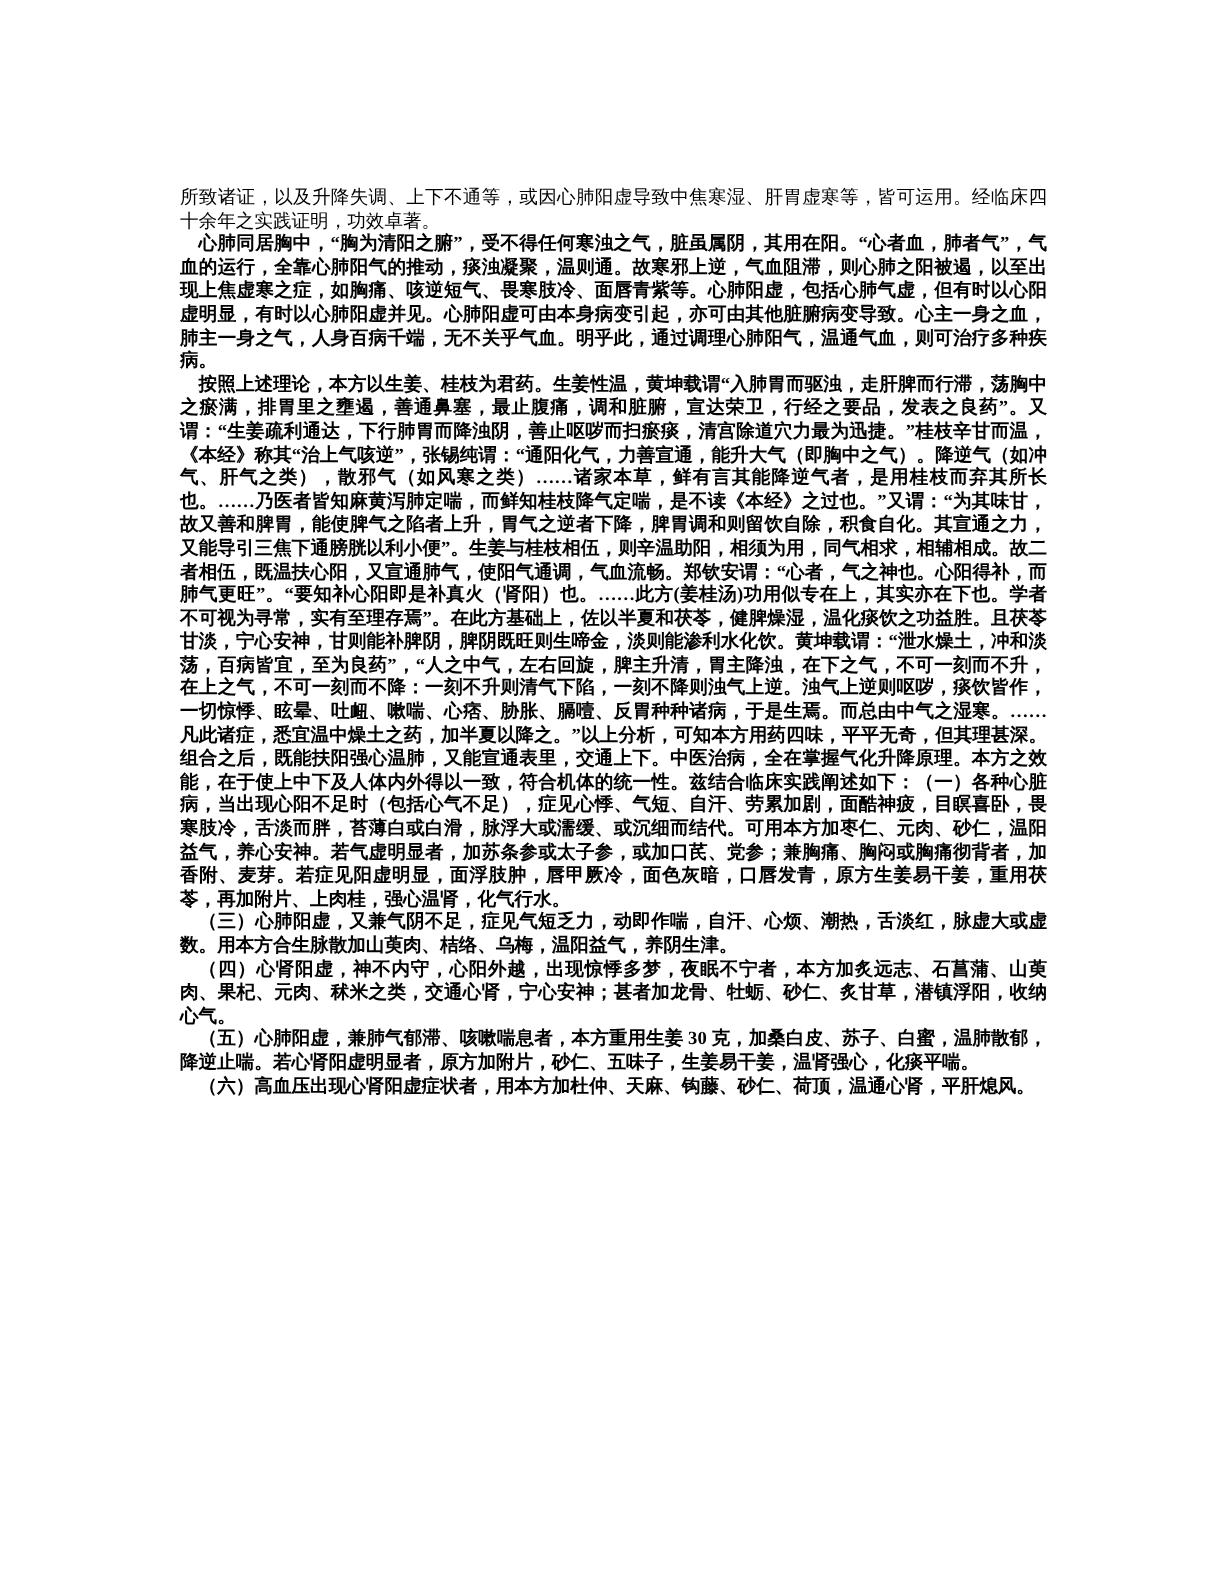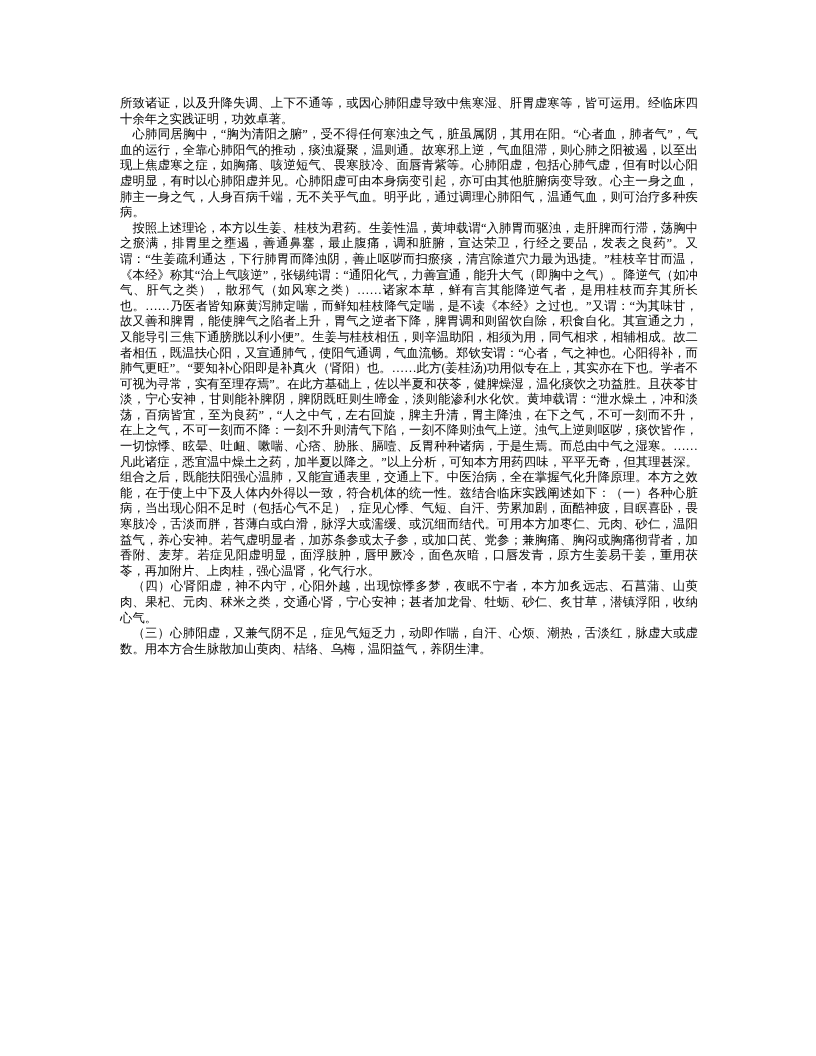--- a/index.html
+++ b/index.html
@@ -10,38 +10,42 @@
   .page {
     position: relative;
     width: 816px;
     height: 744px;
     background: #ffffff;
     box-sizing: border-box;
     padding: 96px 118px 0 120px;
     overflow: hidden;
     font-family: "Liberation Serif", "DejaVu Serif", serif;
     color: #000000;
+    margin-top: 28px;
   }
   .doc-body p {
     margin: 0;
     font-size: 12.4px;
     line-height: 15.6px;
     text-align: justify;
     text-justify: inter-ideograph;
     word-break: break-all;
     color: #000000;
   }
   .doc-body p.indent {
     text-indent: 1em;
+    font-weight: bold;
   }
 </style>
 </head>
 <body>
 
 <div class="page">
   <div class="doc-body">
     <p>所致诸证，以及升降失调、上下不通等，或因心肺阳虚导致中焦寒湿、肝胃虚寒等，皆可运用。经临床四十余年之实践证明，功效卓著。</p>
     <p class="indent">心肺同居胸中，“胸为清阳之腑”，受不得任何寒浊之气，脏虽属阴，其用在阳。“心者血，肺者气”，气血的运行，全靠心肺阳气的推动，痰浊凝聚，温则通。故寒邪上逆，气血阻滞，则心肺之阳被遏，以至出现上焦虚寒之症，如胸痛、咳逆短气、畏寒肢冷、面唇青紫等。心肺阳虚，包括心肺气虚，但有时以心阳虚明显，有时以心肺阳虚并见。心肺阳虚可由本身病变引起，亦可由其他脏腑病变导致。心主一身之血，肺主一身之气，人身百病千端，无不关乎气血。明乎此，通过调理心肺阳气，温通气血，则可治疗多种疾病。</p>
     <p class="indent">按照上述理论，本方以生姜、桂枝为君药。生姜性温，黄坤载谓“入肺胃而驱浊，走肝脾而行滞，荡胸中之瘀满，排胃里之壅遏，善通鼻塞，最止腹痛，调和脏腑，宣达荣卫，行经之要品，发表之良药”。又谓：“生姜疏利通达，下行肺胃而降浊阴，善止呕哕而扫瘀痰，清宫除道穴力最为迅捷。”桂枝辛甘而温，《本经》称其“治上气咳逆”，张锡纯谓：“通阳化气，力善宣通，能升大气（即胸中之气）。降逆气（如冲气、肝气之类），散邪气（如风寒之类）……诸家本草，鲜有言其能降逆气者，是用桂枝而弃其所长也。……乃医者皆知麻黄泻肺定喘，而鲜知桂枝降气定喘，是不读《本经》之过也。”又谓：“为其味甘，故又善和脾胃，能使脾气之陷者上升，胃气之逆者下降，脾胃调和则留饮自除，积食自化。其宣通之力，又能导引三焦下通膀胱以利小便”。生姜与桂枝相伍，则辛温助阳，相须为用，同气相求，相辅相成。故二者相伍，既温扶心阳，又宣通肺气，使阳气通调，气血流畅。郑钦安谓：“心者，气之神也。心阳得补，而肺气更旺”。“要知补心阳即是补真火（肾阳）也。……此方(姜桂汤)功用似专在上，其实亦在下也。学者不可视为寻常，实有至理存焉”。在此方基础上，佐以半夏和茯苓，健脾燥湿，温化痰饮之功益胜。且茯苓甘淡，宁心安神，甘则能补脾阴，脾阴既旺则生啼金，淡则能渗利水化饮。黄坤载谓：“泄水燥土，冲和淡荡，百病皆宜，至为良药”，“人之中气，左右回旋，脾主升清，胃主降浊，在下之气，不可一刻而不升，在上之气，不可一刻而不降：一刻不升则清气下陷，一刻不降则浊气上逆。浊气上逆则呕哕，痰饮皆作，一切惊悸、眩晕、吐衄、嗽喘、心痞、胁胀、膈噎、反胃种种诸病，于是生焉。而总由中气之湿寒。……凡此诸症，悉宜温中燥土之药，加半夏以降之。”以上分析，可知本方用药四味，平平无奇，但其理甚深。组合之后，既能扶阳强心温肺，又能宣通表里，交通上下。中医治病，全在掌握气化升降原理。本方之效能，在于使上中下及人体内外得以一致，符合机体的统一性。兹结合临床实践阐述如下：（一）各种心脏病，当出现心阳不足时（包括心气不足），症见心悸、气短、自汗、劳累加剧，面酷神疲，目瞑喜卧，畏寒肢冷，舌淡而胖，苔薄白或白滑，脉浮大或濡缓、或沉细而结代。可用本方加枣仁、元肉、砂仁，温阳益气，养心安神。若气虚明显者，加苏条参或太子参，或加口芪、党参；兼胸痛、胸闷或胸痛彻背者，加香附、麦芽。若症见阳虚明显，面浮肢肿，唇甲厥冷，面色灰暗，口唇发青，原方生姜易干姜，重用茯苓，再加附片、上肉桂，强心温肾，化气行水。</p>
+    <p class="indent">（三）心肺阳虚，又兼气阴不足，症见气短乏力，动即作喘，自汗、心烦、潮热，舌淡红，脉虚大或虚数。用本方合生脉散加山萸肉、桔络、乌梅，温阳益气，养阴生津。</p>
     <p class="indent">（四）心肾阳虚，神不内守，心阳外越，出现惊悸多梦，夜眠不宁者，本方加炙远志、石菖蒲、山萸肉、果杞、元肉、秫米之类，交通心肾，宁心安神；甚者加龙骨、牡蛎、砂仁、炙甘草，潜镇浮阳，收纳心气。</p>
-    <p class="indent">（三）心肺阳虚，又兼气阴不足，症见气短乏力，动即作喘，自汗、心烦、潮热，舌淡红，脉虚大或虚数。用本方合生脉散加山萸肉、桔络、乌梅，温阳益气，养阴生津。</p>
+    <p class="indent">（五）心肺阳虚，兼肺气郁滞、咳嗽喘息者，本方重用生姜 30 克，加桑白皮、苏子、白蜜，温肺散郁，降逆止喘。若心肾阳虚明显者，原方加附片，砂仁、五味子，生姜易干姜，温肾强心，化痰平喘。</p>
+    <p class="indent">（六）高血压出现心肾阳虚症状者，用本方加杜仲、天麻、钩藤、砂仁、荷顶，温通心肾，平肝熄风。</p>
   </div>
 </div>
 
 </body></html>

